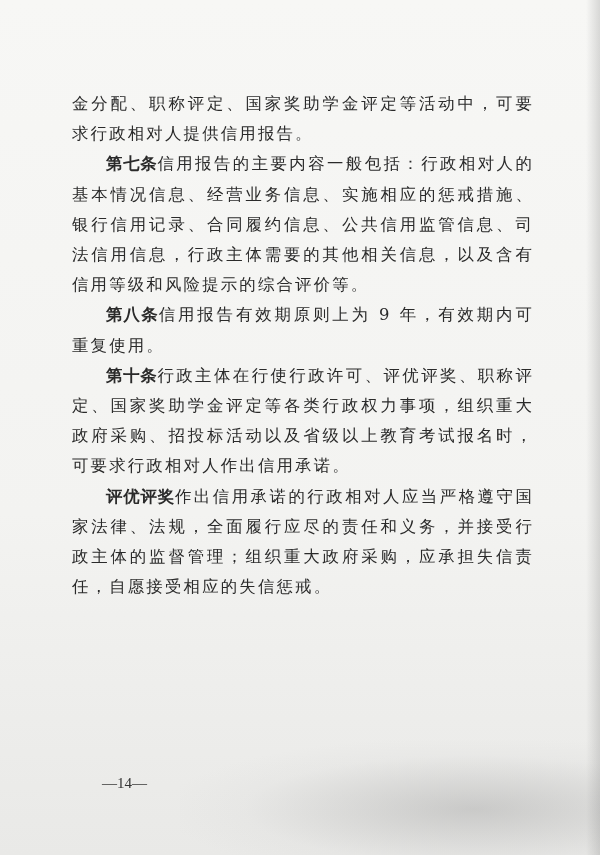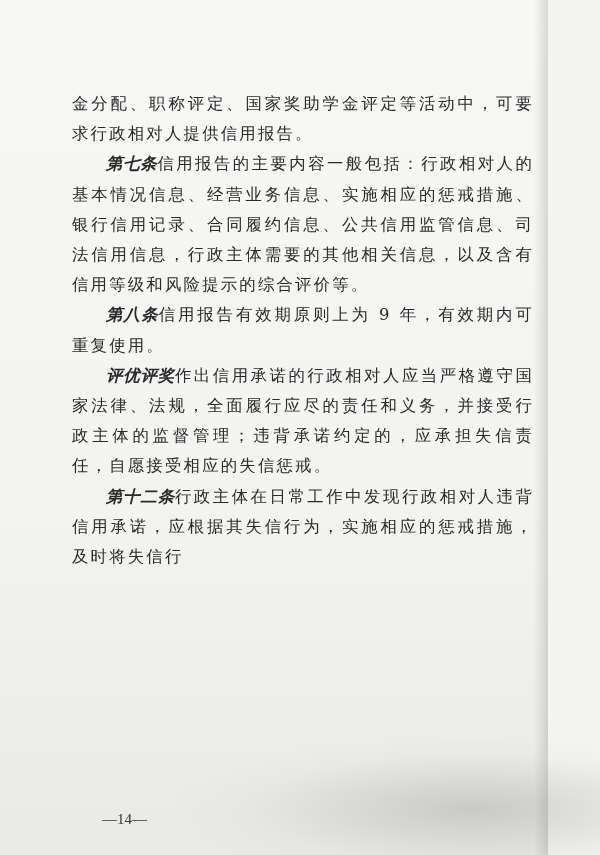--- a/index.html
+++ b/index.html
@@ -4,64 +4,64 @@
 <style>
   html, body { margin: 0; padding: 0; }
   body {
     width: 600px; height: 855px; overflow: hidden;
     background: #f4f4f2;
     font-family: "DejaVu Serif", "Liberation Serif", serif;
     color: #2a2a2a;
     position: relative;
   }
   .page {
-    position: absolute; left: 0; top: 0; width: 548px; height: 855px;
+    position: absolute; left: 0; top: 0; width: 600px; height: 855px;
     background: linear-gradient(180deg, #f7f7f5 0%, #f3f3f1 60%, #e9e9e7 100%);
   }
   .shadow-right {
     position: absolute; right: 0; top: 0; width: 14px; height: 855px;
     background: linear-gradient(90deg, rgba(0,0,0,0) 0%, rgba(120,120,120,0.25) 100%);
   }
   .shadow-bottom {
     position: absolute; left: 180px; top: 740px; width: 420px; height: 115px;
     background: radial-gradient(ellipse at 70% 60%, rgba(140,140,140,0.35) 0%, rgba(200,200,200,0.1) 55%, rgba(0,0,0,0) 75%);
   }
   .content {
     position: absolute; left: 72px; top: 89px; width: 462px;
   }
   .para {
     margin: 0; font-size: 16.4px; line-height: 30.2px;
     letter-spacing: 2.2px; text-align: justify; word-break: break-all;
   }
   .para.indent { text-indent: 34px; }
-  .art { font-weight: bold; font-family: "DejaVu Sans", "Liberation Sans", sans-serif; letter-spacing: 0.5px; font-style: italic; }
+  .art { font-weight: bold; font-family: "DejaVu Sans", "Liberation Sans", sans-serif; letter-spacing: 0.5px; }
   .page-num {
     position: absolute; left: 102px; top: 775px;
-    font-family: "Liberation Serif", "DejaVu Serif", serif; font-size: 15px; color: #333; margin-top: 36px;
+    font-family: "Liberation Serif", "DejaVu Serif", serif; font-size: 15px; color: #333;
   }
 </style>
 </head>
 <body>
 
 <div class="page">
   <div class="shadow-right"></div>
   <div class="shadow-bottom"></div>
 
   <div class="content">
     <p class="para">
       <span>金分配、职称评定、国家奖助学金评定等活动中，可要求行政相对人提供信用报告。</span>
     </p>
     <p class="para indent">
       <span class="art">第七条</span><span>信用报告的主要内容一般包括：行政相对人的基本情况信息、经营业务信息、实施相应的惩戒措施、银行信用记录、合同履约信息、公共信用监管信息、司法信用信息，行政主体需要的其他相关信息，以及含有信用等级和风险提示的综合评价等。</span>
     </p>
     <p class="para indent">
       <span class="art">第八条</span><span>信用报告有效期原则上为 9 年，有效期内可重复使用。</span>
     </p>
     <p class="para indent">
-      <span class="art">评优评奖</span><span>作出信用承诺的行政相对人应当严格遵守国家法律、法规，全面履行应尽的责任和义务，并接受行政主体的监督管理；违背承诺约定的，应承担失信责任，自愿接受相应的失信惩戒。</span>
+      <span class="art">第十条</span><span>行政主体在行使行政许可、评优评奖、职称评定、国家奖助学金评定等各类行政权力事项，组织重大政府采购、招投标活动以及省级以上教育考试报名时，可要求行政相对人作出信用承诺。</span>
     </p>
     <p class="para indent">
-      <span class="art">第十二条</span><span>行政主体在日常工作中发现行政相对人违背信用承诺，应根据其失信行为，实施相应的惩戒措施，及时将失信行</span>
+      <span class="art">评优评奖</span><span>作出信用承诺的行政相对人应当严格遵守国家法律、法规，全面履行应尽的责任和义务，并接受行政主体的监督管理；组织重大政府采购，应承担失信责任，自愿接受相应的失信惩戒。</span>
     </p>
   </div>
 
   <div class="page-num">—14—</div>
 </div>
 
 </body></html>

